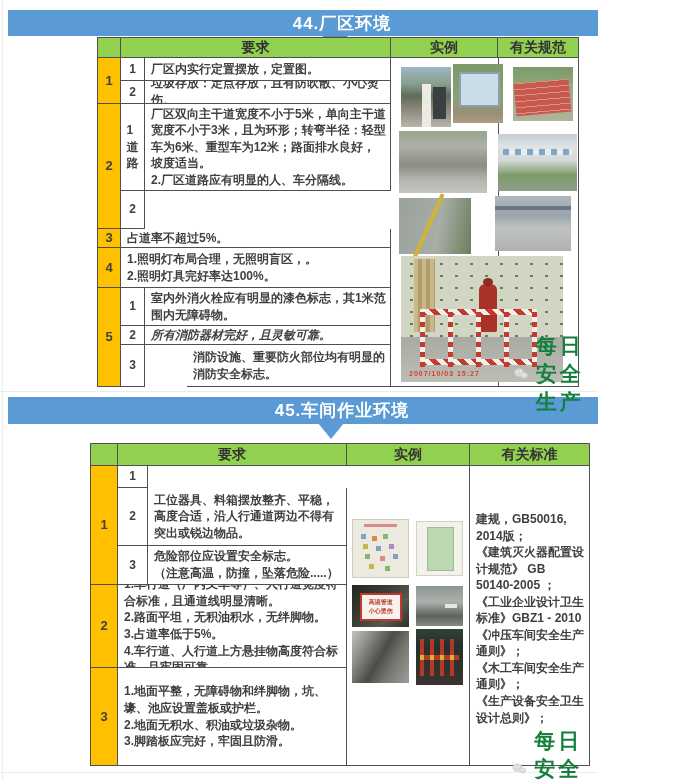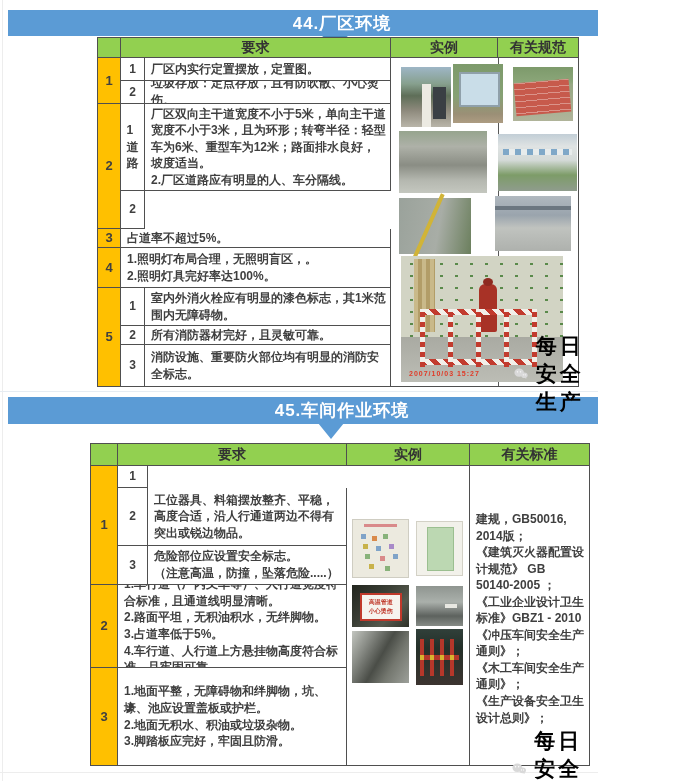--- a/index.html
+++ b/index.html
@@ -83,21 +83,21 @@
   .p-wall .tag{position:absolute;right:12%;top:44%;width:26%;height:12%;background:#e8e8e2;}
   .p-pit{background:linear-gradient(120deg,#c3c6c0 0%,#888b85 25%,#4a4d47 50%,#74776f 70%,#9da09a 100%);}
   .p-ryf{background:linear-gradient(180deg,#31403a 0%,#243029 34%,#3c3430 100%);}
   .p-ryf .bars{position:absolute;left:8%;top:18%;width:84%;height:66%;
     background:repeating-linear-gradient(90deg,#b5372a 0 4px,rgba(0,0,0,0) 4px 10px);}
   .p-ryf .yband{position:absolute;left:8%;top:46%;width:84%;height:5px;
     background:repeating-linear-gradient(90deg,#d8b52e 0 4px,#b5372a 4px 10px);}
 
   
   .wm{position:absolute;display:flex;align-items:center;gap:8px;z-index:6;}
-  .wm .wmtext{color:#000000;font-size:21px;font-weight:bold;letter-spacing:3px;}
+  .wm .wmtext{color:#15803d;font-size:21px;font-weight:bold;letter-spacing:3px;}
 </style>
 </head>
 <body>
 
 <div class="page">
   <div class="edge" style="left:2px;top:0;width:1px;height:781px;"></div>
   <div class="edge" style="left:678px;top:0;width:1px;height:781px;"></div>
   <div class="edge" style="left:0;top:772px;width:683px;height:1px;"></div>
   <div class="divider" style="top:391px;"></div>
 
@@ -130,23 +130,23 @@
     <div class="c orange" style="grid-column:1;grid-row:6;">3</div>
     <div class="c txt" style="grid-column:2/4;grid-row:6;">占道率不超过5%。</div>
     <div class="c orange" style="grid-column:1;grid-row:7;">4</div>
     <div class="c txt prewrap" style="grid-column:2/4;grid-row:7;">1.照明灯布局合理，无照明盲区，。
 2.照明灯具完好率达100%。</div>
 
     <div class="c orange" style="grid-column:1;grid-row:8/11;">5</div>
     <div class="c sub" style="grid-column:2;grid-row:8;">1</div>
     <div class="c txt" style="grid-column:3;grid-row:8;">室内外消火栓应有明显的漆色标志，其1米范围内无障碍物。</div>
     <div class="c sub" style="grid-column:2;grid-row:9;">2</div>
-    <div class="c txt" style="grid-column:3;grid-row:9;">所有消防器材完好，且灵敏可靠。</div>
+    <div class="c txt" style="grid-column:3;grid-row:9;font-style:italic;">所有消防器材完好，且灵敏可靠。</div>
     <div class="c sub" style="grid-column:2;grid-row:10;">3</div>
-    <div class="c txt" style="grid-column:3;grid-row:10;">消防设施、重要防火部位均有明显的消防安全标志。</div>
+    <div class="c txt" style="grid-column:3;grid-row:10;margin-left:42px;">消防设施、重要防火部位均有明显的消防安全标志。</div>
 
     <div class="c photocell" style="grid-column:4/6;grid-row:2/11;">
       <div class="vline" style="left:107px;"></div>
       <div class="p p-gate" style="left:10px;top:9px;width:50px;height:60px;">
         <div class="pillar"></div>
         <div class="signb"></div>
       </div>
       <div class="p p-map" style="left:62px;top:6px;width:50px;height:59px;">
         <div class="board"></div>
       </div>

